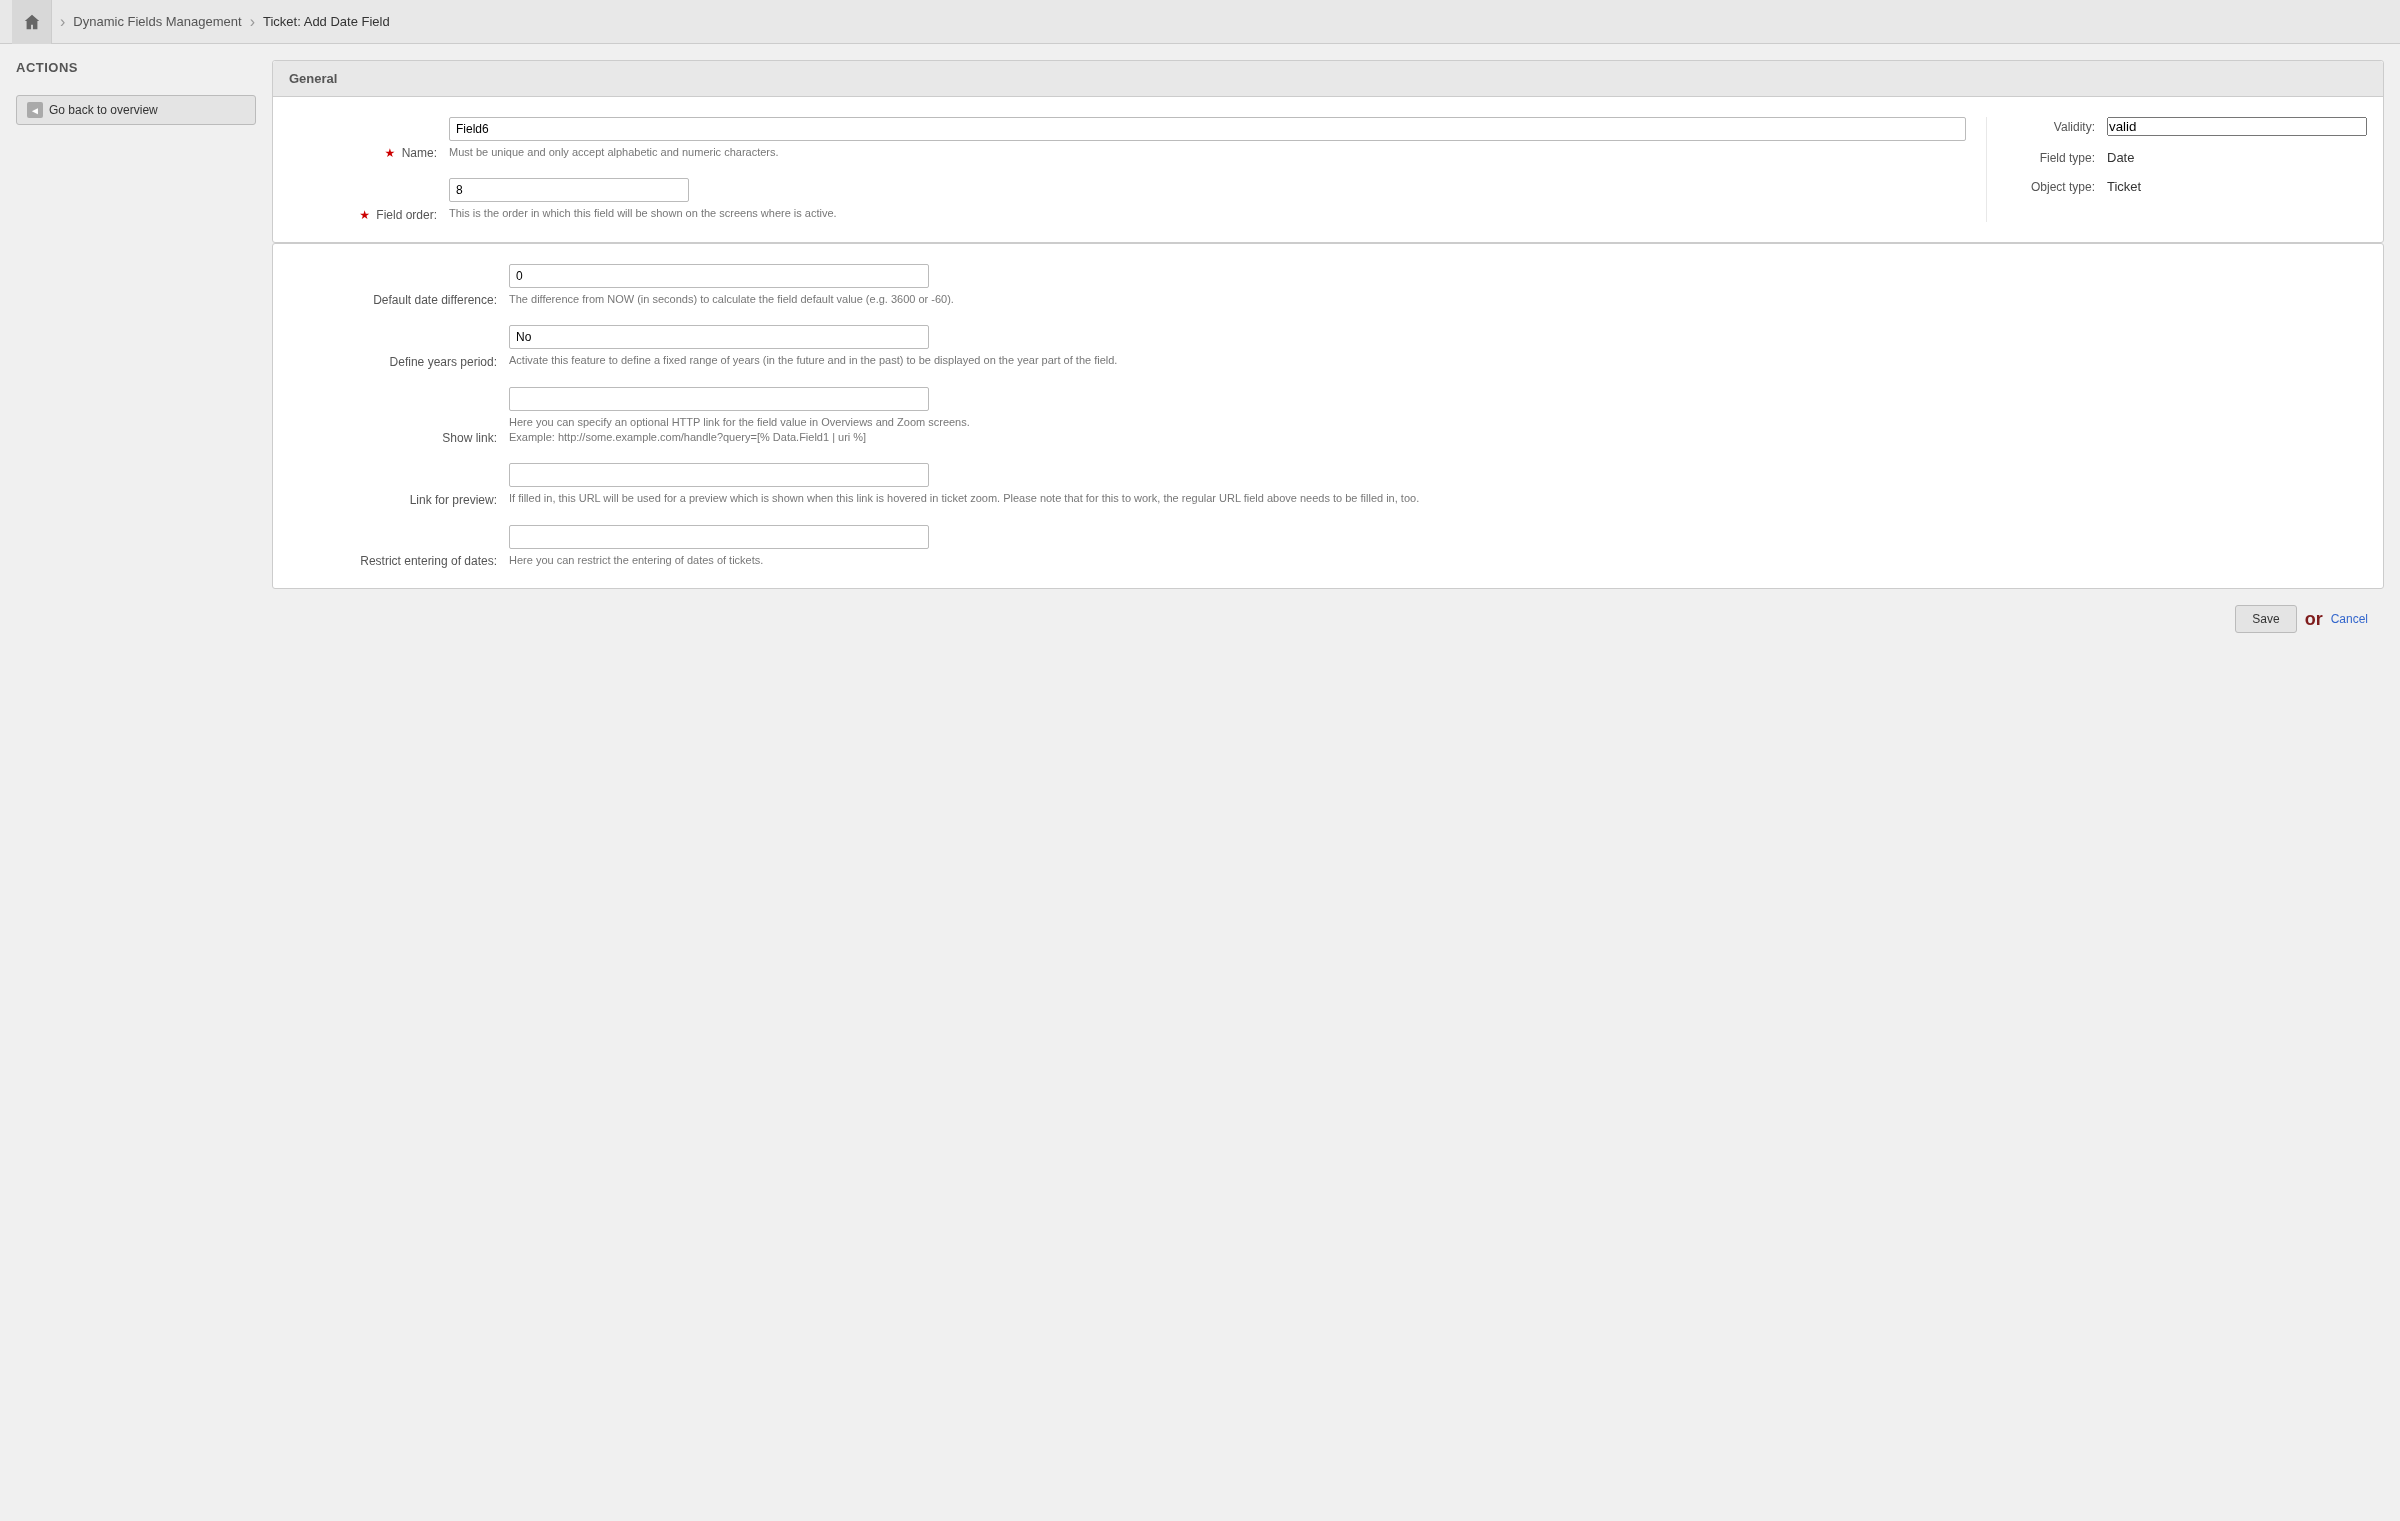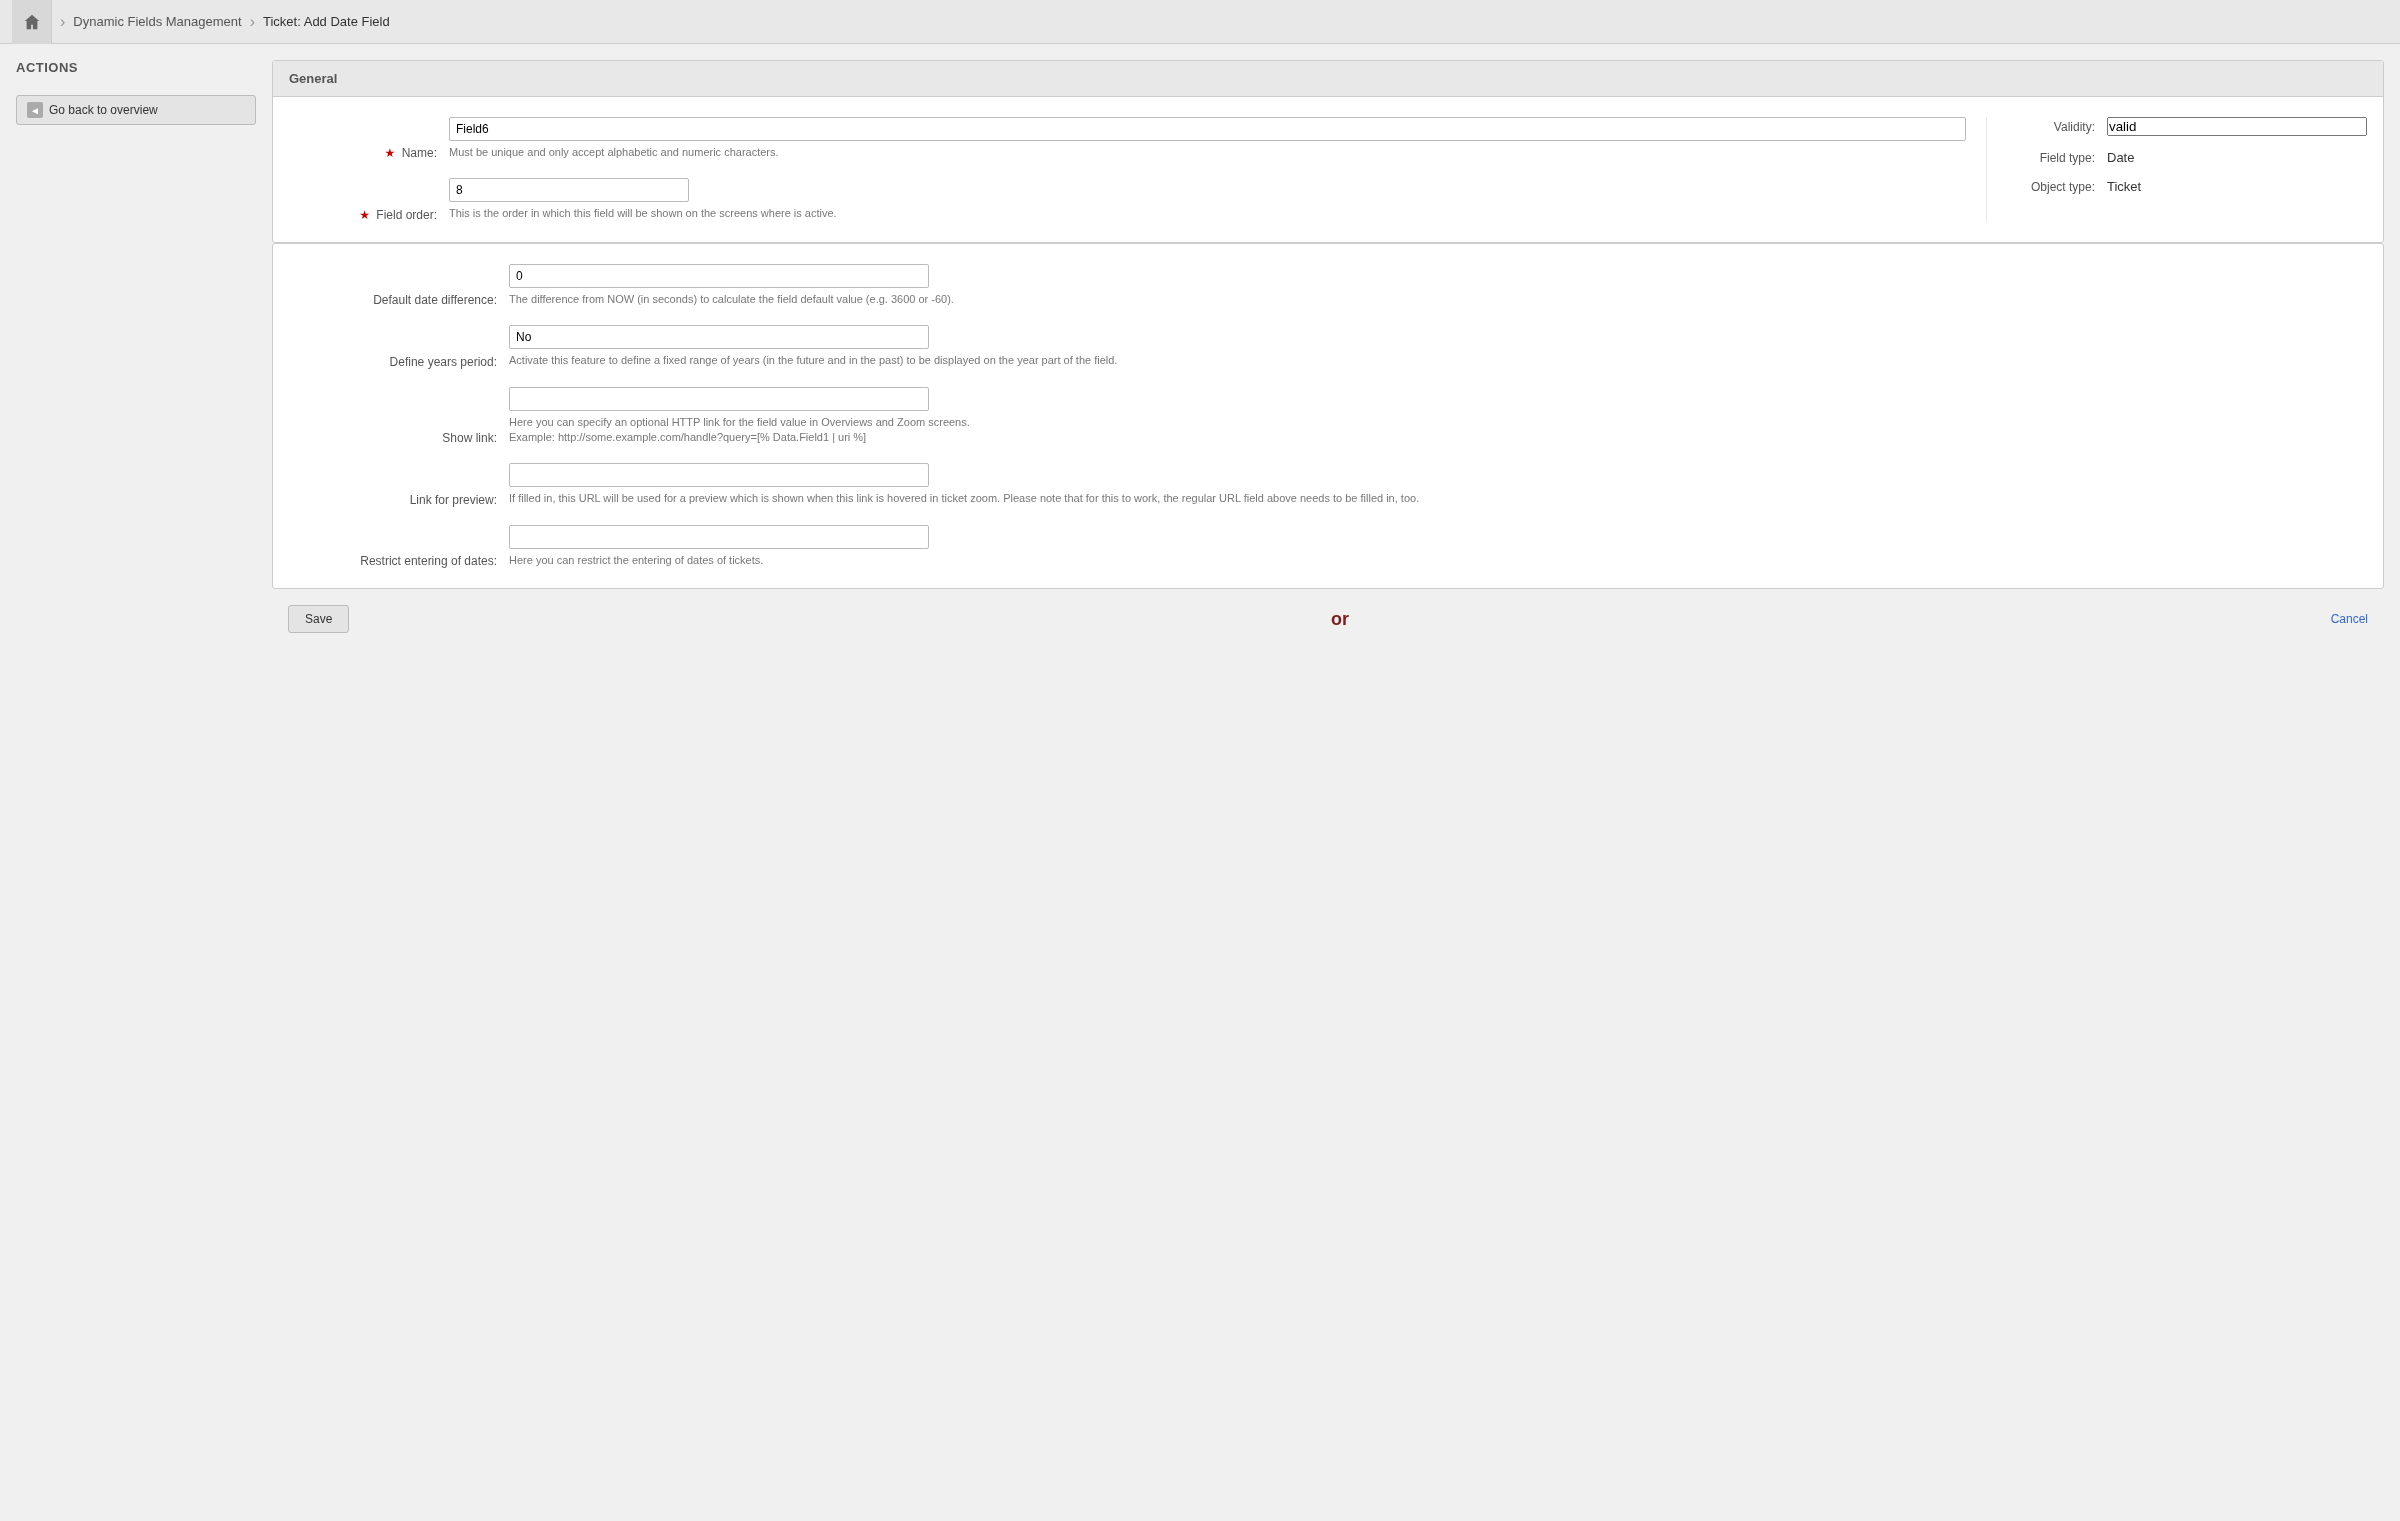--- a/index.html
+++ b/index.html
@@ -171,21 +171,21 @@
     }
     .general-right {
       width: 380px;
       padding-left: 20px;
     }
 
     
     .save-bar {
       display: flex;
       align-items: center;
-      justify-content: space-between;
+      justify-content: flex-end;
       padding: 16px;
       gap: 8px;
     }
     .save-btn {
       background: #e4e4e4;
       border: 1px solid #bbb;
       border-radius: 3px;
       padding: 6px 16px;
       font-size: 12px;
       cursor: pointer;

